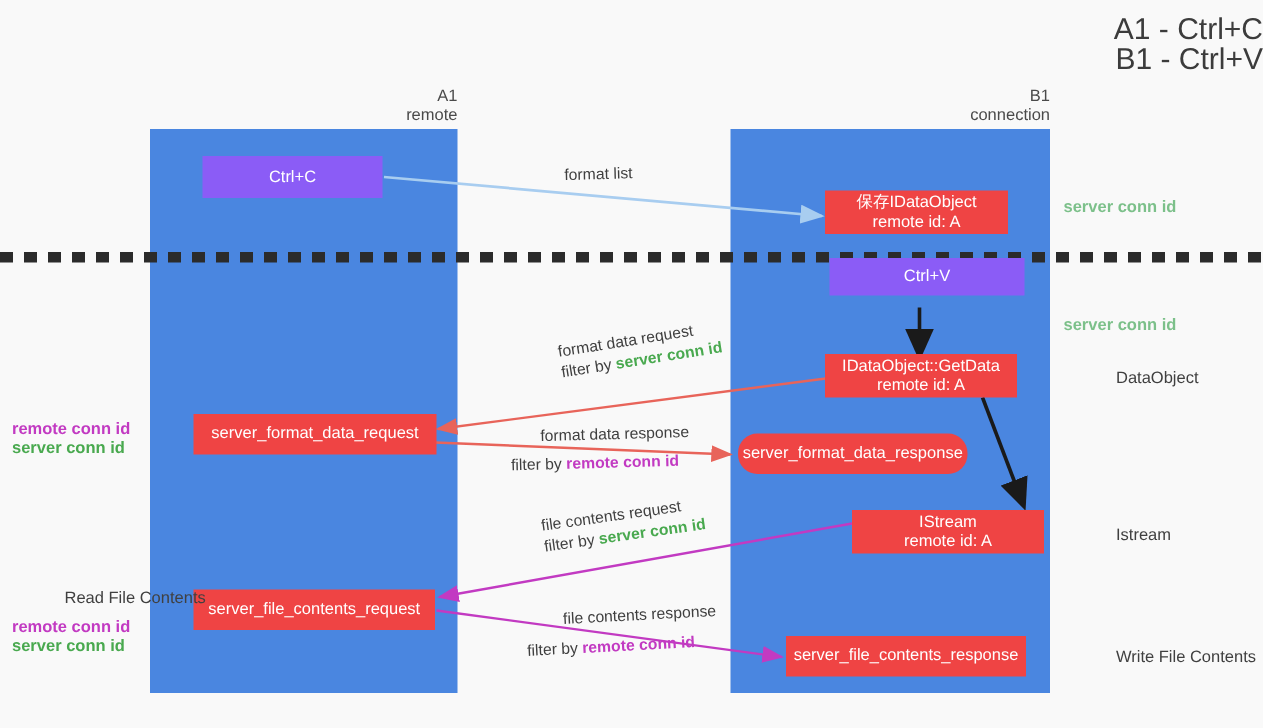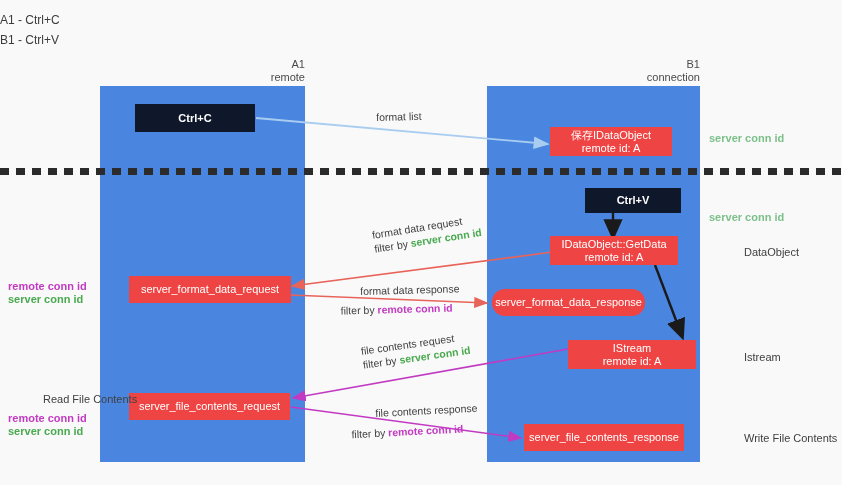--- a/index.html
+++ b/index.html
@@ -8,22 +8,22 @@
     background:#f9f9f9;
     font-family:"Liberation Sans", sans-serif;
     position:relative;
     overflow:hidden;
     color:#404040;
   }
   .stage{position:absolute;inset:0;}
   svg.wires{position:absolute;left:0;top:0;width:842px;height:485px;pointer-events:none;}
 
   .title{
-    position:absolute;left:0;top:10px;width:842px;text-align:left;
-    font-size:12px;line-height:20px;color:#3c3c3c;
+    position:absolute;left:0;top:10px;width:842px;text-align:right;
+    font-size:20px;line-height:20px;color:#3c3c3c;
   }
 
   .col{
     position:absolute;background:#4a86e0;
   }
   #colA{left:100px;top:86px;width:205px;height:376px;}
   #colB{left:487px;top:86px;width:213px;height:376px;}
 
   .colhead{
     position:absolute;text-align:right;font-size:11px;line-height:13px;color:#4a4a4a;
@@ -34,21 +34,21 @@
   .dashline{
     position:absolute;left:0;top:168px;width:842px;height:7px;
     background:repeating-linear-gradient(to right,#2b2b2b 0 9px,transparent 9px 16px);
   }
 
   .node{
     position:absolute;box-sizing:border-box;
     display:flex;align-items:center;justify-content:center;
     text-align:center;color:#ffffff;font-size:11px;line-height:13px;
   }
-  .green{background:#0f172a;font-weight:bold;}
+  .green{background:#8b5cf6;}
   .orange{background:#f9b martedì;}
   .orange{background:#ef4444;}
 
   .sidelabel{
     position:absolute;font-size:11px;line-height:14px;
   }
   .greenlt{color:#7cc08a;font-weight:bold;}
   .greenbold{color:#49a94f;font-weight:bold;}
   .purplebold{color:#c23ac2;font-weight:bold;}
   .plain{color:#404040;margin-left:35px;}
@@ -122,21 +122,21 @@
 
   <div class="node orange" style="left:129px;top:276px;width:162px;height:27px;">server_format_data_request</div>
 
   <div class="node orange" style="left:129px;top:393px;width:161px;height:27px;">server_file_contents_request</div>
 
   <div class="node orange" style="left:550px;top:127px;width:122px;height:29px;flex-direction:column;">
     <div>保存IDataObject</div>
     <div>remote id: A</div>
   </div>
 
-  <div class="node green" style="left:553px;top:188px;width:96px;height:25px;margin-left:32px;">Ctrl+V</div>
+  <div class="node green" style="left:553px;top:172px;width:130px;height:25px;">Ctrl+V</div>
 
   <div class="node orange" style="left:550px;top:236px;width:128px;height:29px;flex-direction:column;">
     <div>IDataObject::GetData</div>
     <div>remote id: A</div>
   </div>
 
   <div class="node orange" style="left:492px;top:289px;width:153px;height:27px;border-radius:13px;">server_format_data_response</div>
 
   <div class="node orange" style="left:568px;top:340px;width:128px;height:29px;flex-direction:column;">
     <div>IStream</div>

